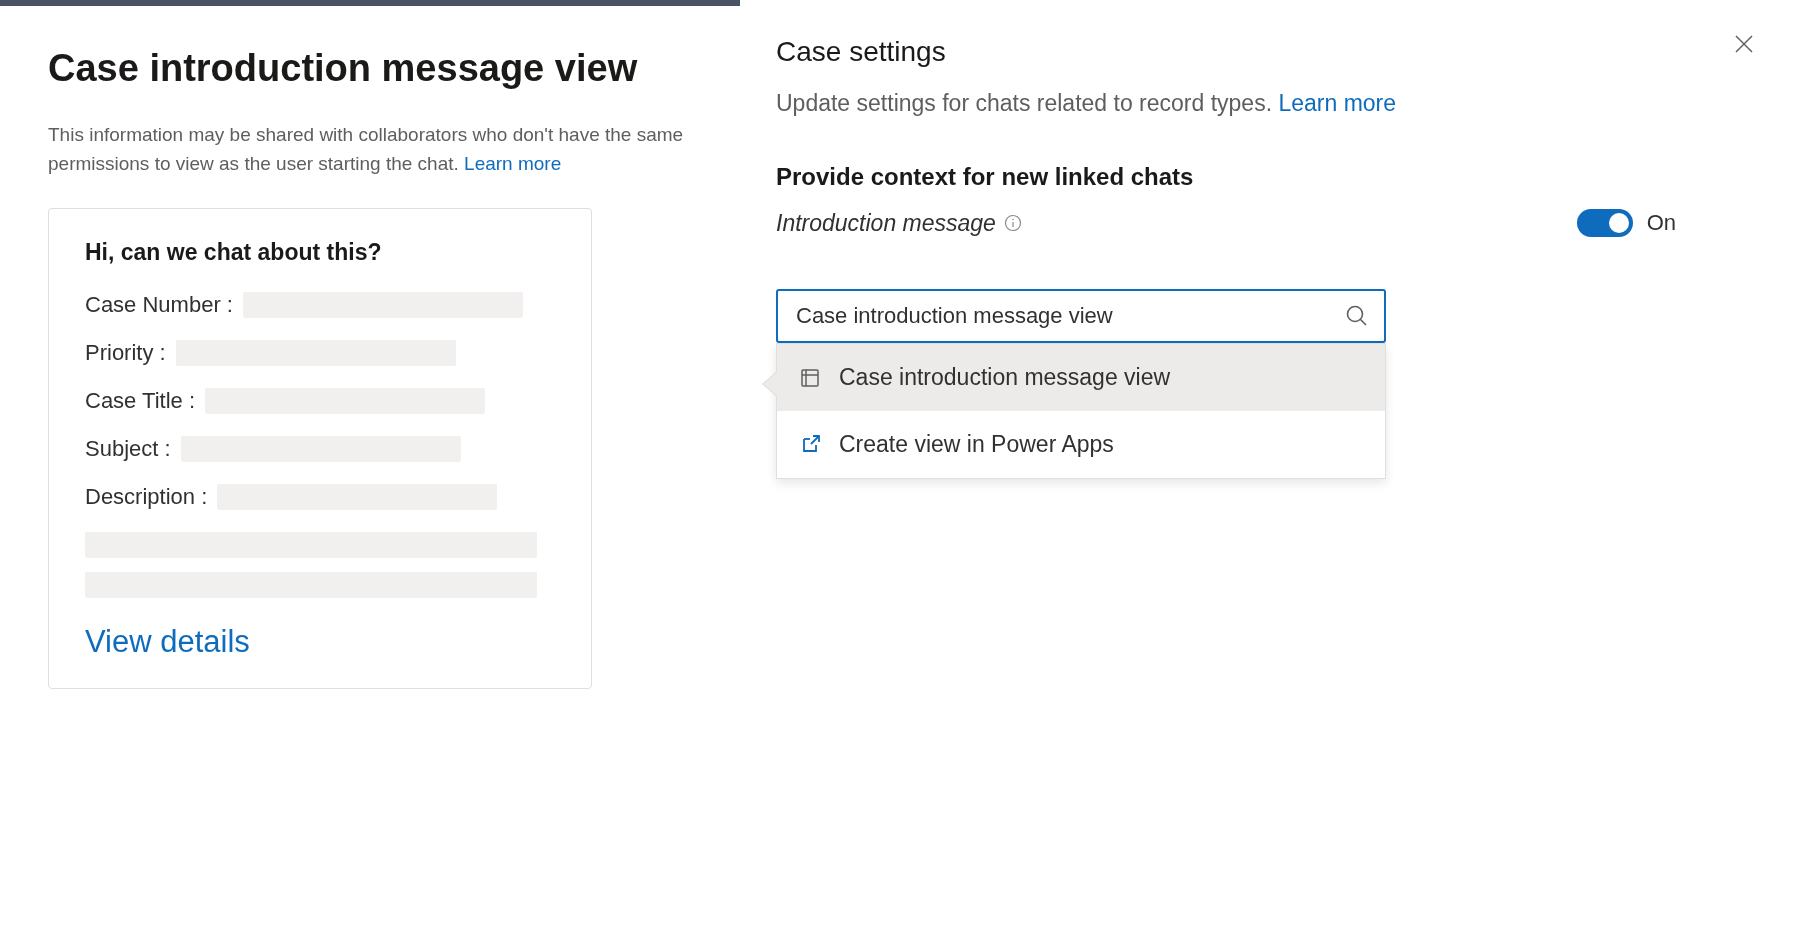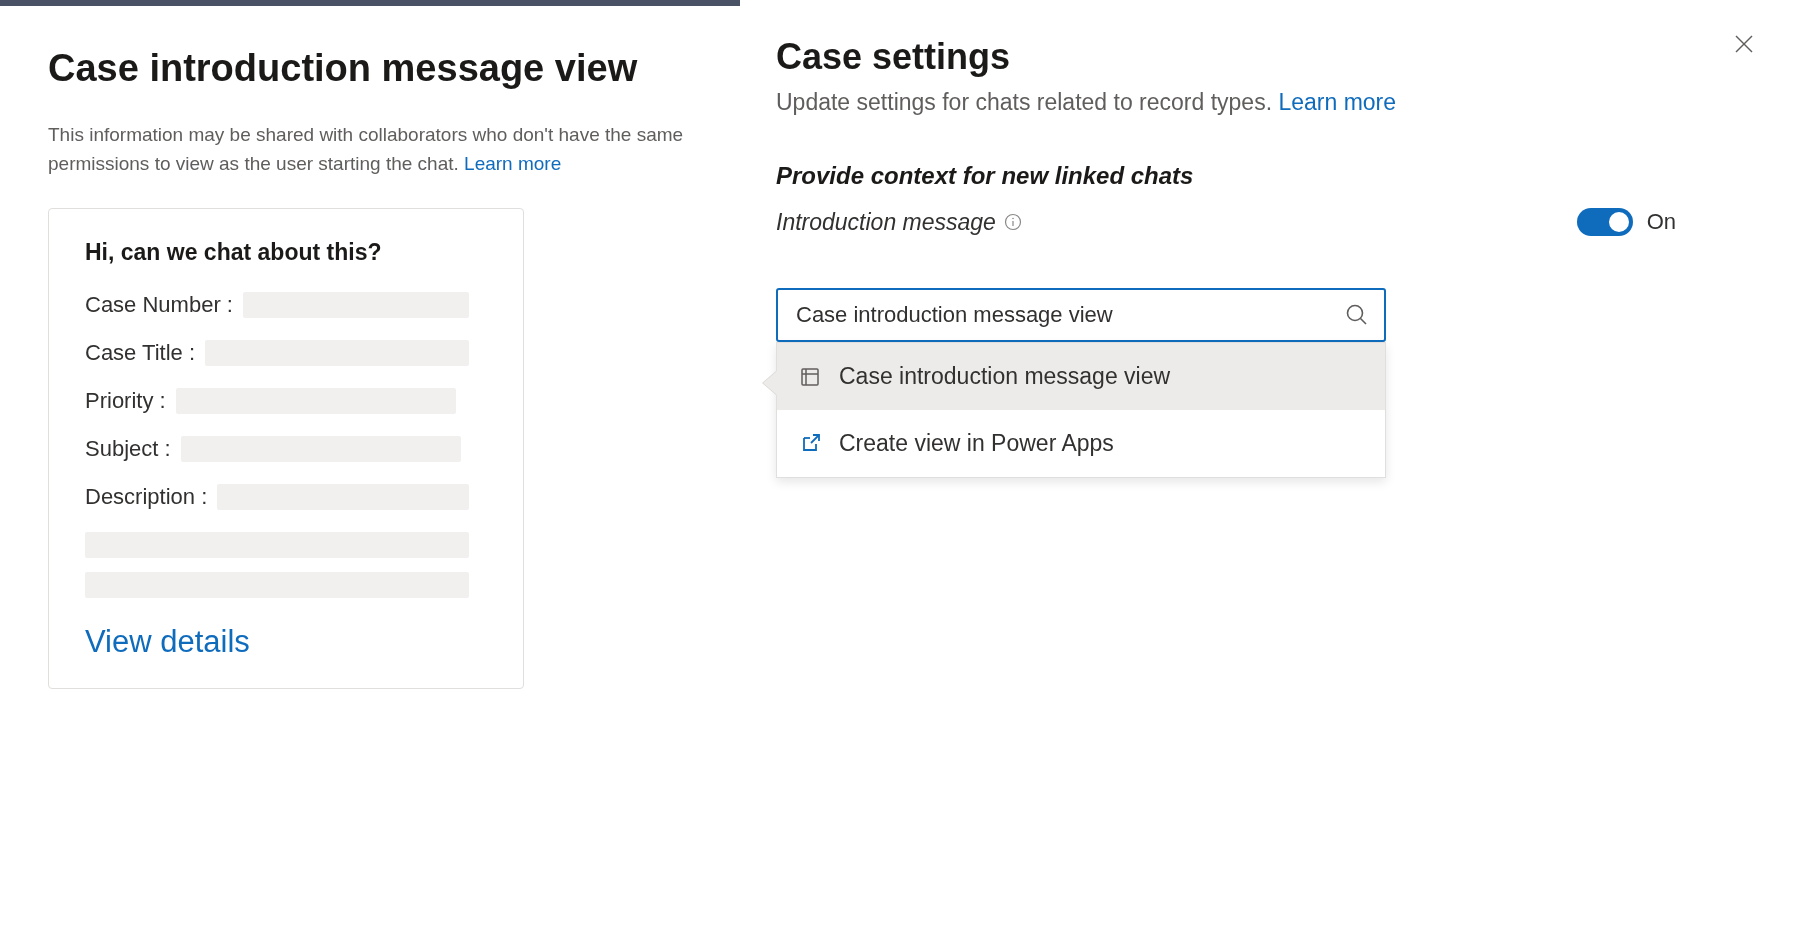--- a/index.html
+++ b/index.html
@@ -37,21 +37,21 @@
     max-width: 640px;
   }
   .preview-description a {
     color: #0f6cbd;
     text-decoration: none;
   }
   .preview-card {
     border: 1px solid #e1dfdd;
     border-radius: 4px;
     padding: 30px 54px 28px 36px;
-    width: 476px;
+    width: 544px;
   }
   .preview-card-title {
     font-size: 23px;
     font-weight: 600;
     color: #1b1a19;
     margin-bottom: 26px;
   }
   .field-row {
     display: flex;
     align-items: center;
@@ -93,40 +93,39 @@
     position: absolute;
     top: 32px;
     right: 38px;
     width: 30px;
     height: 30px;
     cursor: pointer;
     color: #605e5c;
   }
   .close-btn svg { width: 24px; height: 24px; }
   .settings-title {
-    font-size: 36px;
-    font-weight: 700;
+    font-size: 28px;
+    font-weight: 400;
     color: #1b1a19;
-    margin-bottom: 11px;
+    margin-bottom: 22px;
   }
   .settings-sub {
     font-size: 23px;
     color: #605e5c;
     margin-bottom: 46px;
   }
   .settings-sub a {
     color: #0f6cbd;
     text-decoration: none;
   }
   .section-heading {
     font-size: 24px;
     font-weight: 700;
     color: #1b1a19;
     margin-bottom: 18px;
-    font-style: italic;
   }
   .toggle-row {
     display: flex;
     align-items: center;
     justify-content: space-between;
     margin-bottom: 52px;
     max-width: 900px;
   }
   .toggle-label {
     font-size: 23px;
@@ -253,25 +252,25 @@
     </p>
 
     <div class="preview-card">
       <div class="preview-card-title">Hi, can we chat about this?</div>
 
       <div class="field-row">
         <span class="field-label">Case Number :</span>
         <span class="field-placeholder"></span>
       </div>
       <div class="field-row">
+        <span class="field-label">Priority :</span>
+        <span class="field-placeholder"></span>
+      </div>
+      <div class="field-row">
         <span class="field-label">Case Title :</span>
-        <span class="field-placeholder"></span>
-      </div>
-      <div class="field-row">
-        <span class="field-label">Priority :</span>
         <span class="field-placeholder"></span>
       </div>
       <div class="field-row">
         <span class="field-label">Subject :</span>
         <span class="field-placeholder"></span>
       </div>
       <div class="field-row">
         <span class="field-label">Description :</span>
         <span class="field-placeholder"></span>
       </div>

